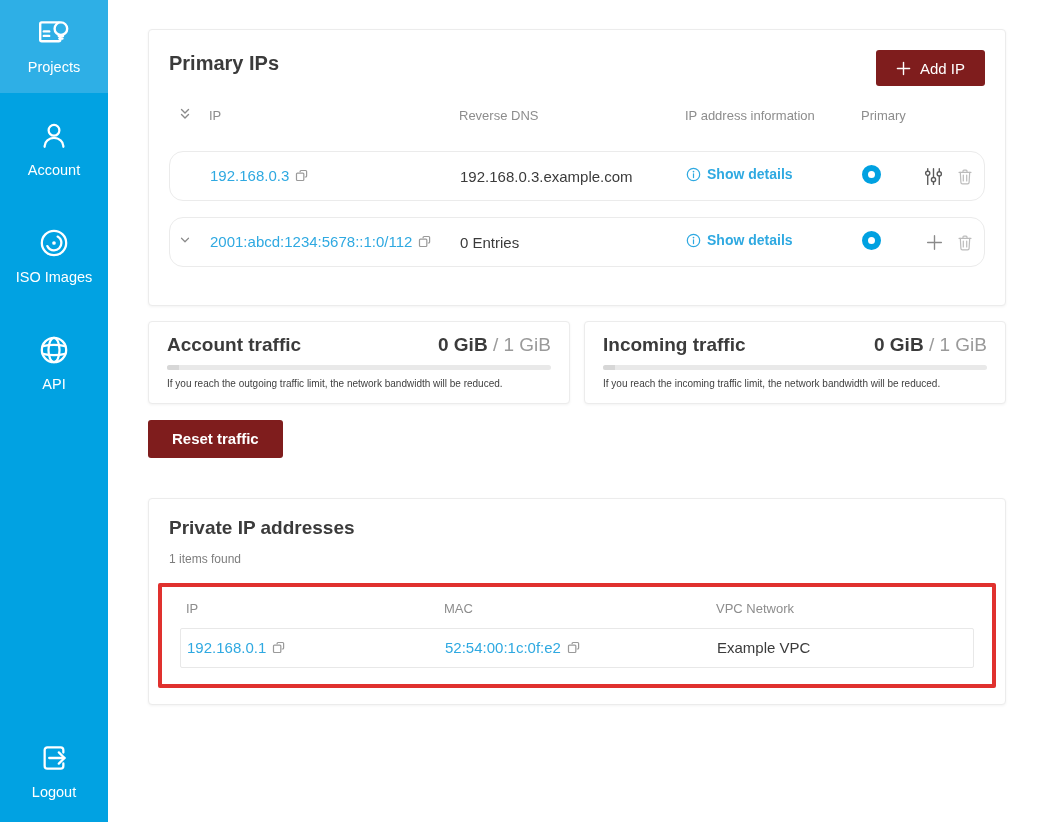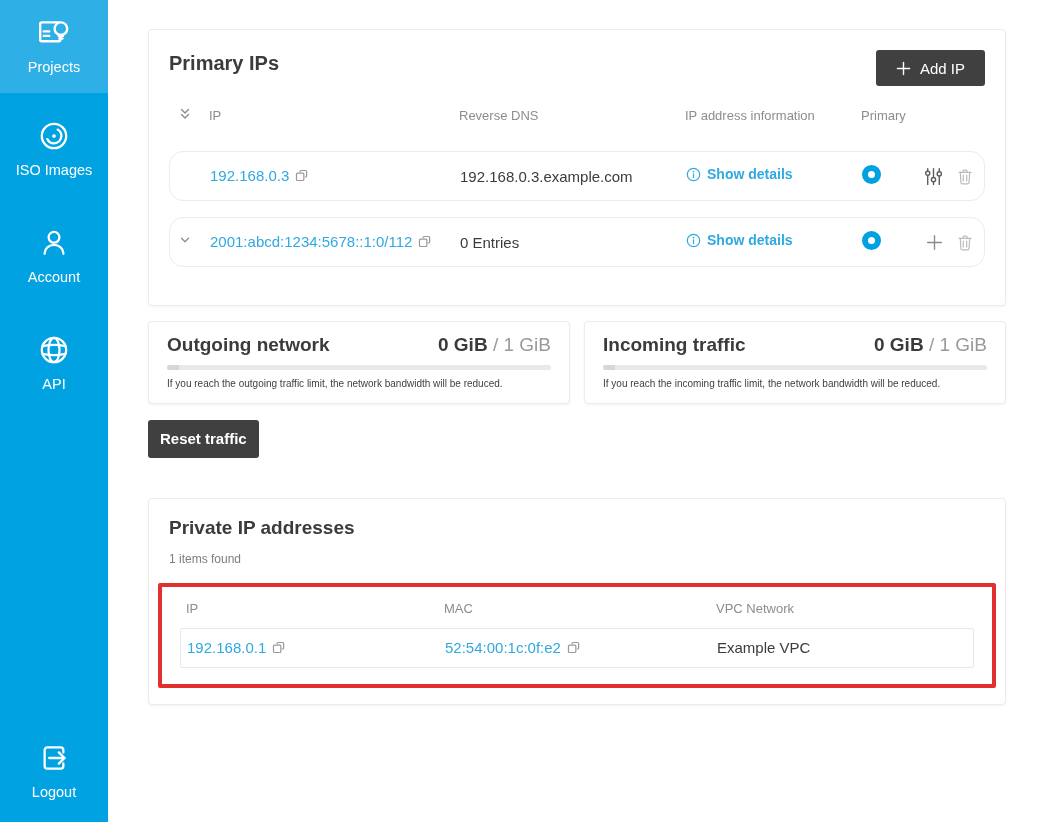--- a/index.html
+++ b/index.html
@@ -26,21 +26,21 @@
     border-bottom:2px solid transparent; margin-bottom:-1px; cursor:pointer; white-space:nowrap; }
   .tab.active { border-bottom-color:#5eb5e3; }
 
   .card { background:#fff; border:1px solid #ececec; border-radius:4px;
     box-shadow:0 1px 3px rgba(0,0,0,0.05); }
 
   
   .primary-card { margin-top:29px; padding:20px 20px 38px; }
   .card-head { display:flex; justify-content:space-between; align-items:flex-start; }
   .card-title { font-size:20px; font-weight:700; color:#3b3b3b; padding-top:2px; }
-  .btn-blue { background:#404040; color:#fff; border:none; border-radius:3px;
+  .btn-blue { background:#7f1d1d; color:#fff; border:none; border-radius:3px;
     font-family:inherit; font-size:15px; font-weight:700; cursor:pointer; }
   .add-ip-btn { height:36px; padding:0 20px; display:flex; align-items:center; gap:9px; font-weight:400; }
 
   .tbl-head { display:flex; align-items:center; margin-top:20px; color:#8d8d8d; font-size:13px; }
   .col-exp { width:40px; padding-left:8px; }
   .col-ip { width:250px; }
   .col-rdns { width:226px; }
   .col-info { width:176px; }
   .col-primary { width:60px; }
   .col-actions { flex:1; display:flex; justify-content:flex-end; align-items:center; gap:12px; }
@@ -67,21 +67,21 @@
   .traffic-card { flex:1; padding:12px 18px 12px; }
   .traffic-head { display:flex; justify-content:space-between; align-items:baseline; }
   .traffic-title { font-size:19px; font-weight:700; }
   .traffic-usage { font-size:19px; }
   .traffic-used { font-weight:700; color:#3b3b3b; }
   .traffic-sep, .traffic-limit { color:#9a9a9a; font-weight:400; }
   .traffic-bar { height:5px; background:#e9e9e9; border-radius:3px; margin-top:9px; overflow:hidden; }
   .traffic-bar-fill { height:100%; width:12px; background:#d7d7d7; }
   .traffic-desc { margin-top:7px; font-size:10px; color:#3f3f3f; line-height:1.35; }
 
-  .reset-btn { margin-top:16px; height:38px; padding:0 12px; }
+  .reset-btn { margin-top:16px; height:38px; padding:0 24px; }
 
   
   .private-card { margin-top:40px; padding:18px 9px 16px; }
   .private-inner-pad { padding:0 11px; }
   .private-title { font-size:19px; font-weight:700; }
   .count-text { margin-top:13px; font-size:12px; color:#7d7d7d; }
   .red-box { margin-top:17px; border:4px solid #e0312e; border-radius:2px; padding:10px 18px 16px; }
   .ptbl-head { display:flex; align-items:center; color:#8d8d8d; font-size:13px; padding-top:4px; }
   .pcol-ip { width:264px; padding-left:6px; }
   .pcol-mac { width:272px; }
@@ -103,33 +103,33 @@
         <line x1="5.2" y1="14.6" x2="8.8" y2="14.6"></line>
         <circle cx="16.6" cy="9.8" r="4.2" fill="#2eafe6"></circle>
         <line x1="15.2" y1="14.6" x2="18" y2="14.6"></line>
         <line x1="15.6" y1="16.3" x2="17.6" y2="16.3"></line>
       </svg>
       <span>Projects</span>
     </div>
 
     <div class="side-item">
       <svg width="34" height="34" viewBox="0 0 24 24" fill="none" stroke="#fff" stroke-width="1.6" stroke-linecap="round">
+        <circle cx="12" cy="8" r="3.8"></circle>
+        <path d="M5.4 19.6 v-0.6 a6.6 5.6 0 0 1 13.2 0 v0.6"></path>
+      </svg>
+      <span>Account</span>
+    </div>
+
+    <div class="side-item">
+      <svg width="34" height="34" viewBox="0 0 24 24" fill="none" stroke="#fff" stroke-width="1.6" stroke-linecap="round">
         <circle cx="12" cy="12" r="8.6"></circle>
         <circle cx="12" cy="12" r="5.2" stroke-dasharray="20 13" stroke-dashoffset="6"></circle>
         <circle cx="12" cy="12" r="1.3" fill="#fff" stroke="none"></circle>
       </svg>
       <span>ISO Images</span>
-    </div>
-
-    <div class="side-item">
-      <svg width="34" height="34" viewBox="0 0 24 24" fill="none" stroke="#fff" stroke-width="1.6" stroke-linecap="round">
-        <circle cx="12" cy="8" r="3.8"></circle>
-        <path d="M5.4 19.6 v-0.6 a6.6 5.6 0 0 1 13.2 0 v0.6"></path>
-      </svg>
-      <span>Account</span>
     </div>
 
     <div class="side-item">
       <svg width="34" height="34" viewBox="0 0 24 24" fill="none" stroke="#fff" stroke-width="1.6" stroke-linecap="round">
         <circle cx="12" cy="12" r="8.6"></circle>
         <ellipse cx="12" cy="12" rx="3.9" ry="8.6"></ellipse>
         <path d="M4.1 9.3 Q12 7.4 19.9 9.3"></path>
         <path d="M4.1 14.7 Q12 16.6 19.9 14.7"></path>
       </svg>
       <span>API</span>
@@ -272,21 +272,21 @@
             </svg>
           </button>
         </span>
       </div>
     </section>
 
     
     <div class="traffic-row">
       <section class="card traffic-card">
         <div class="traffic-head">
-          <h3 class="traffic-title">Outgoing network</h3>
+          <h3 class="traffic-title">Account traffic</h3>
           <span class="traffic-usage">
             <span class="traffic-used">0 GiB</span>
             <span class="traffic-sep">/</span>
             <span class="traffic-limit">1 GiB</span>
           </span>
         </div>
         <div class="traffic-bar">
             <div class="traffic-bar-fill"></div>
           </div>
         <p class="traffic-desc">If you reach the outgoing traffic limit, the network bandwidth will be reduced.</p>

